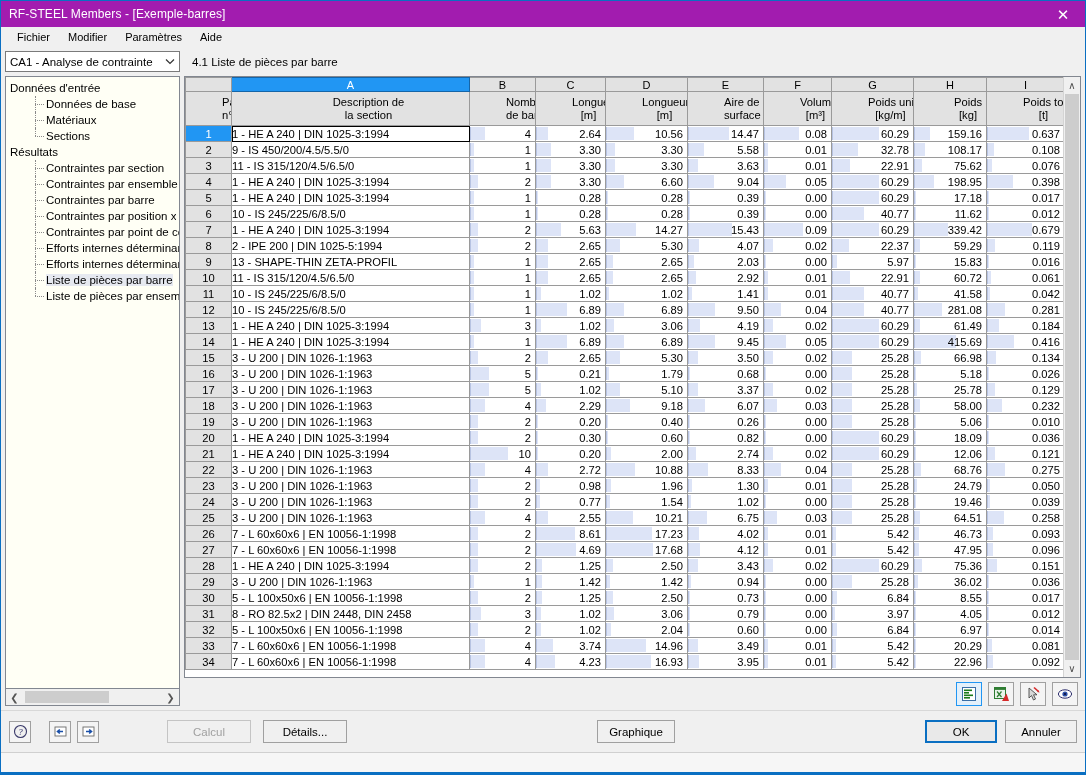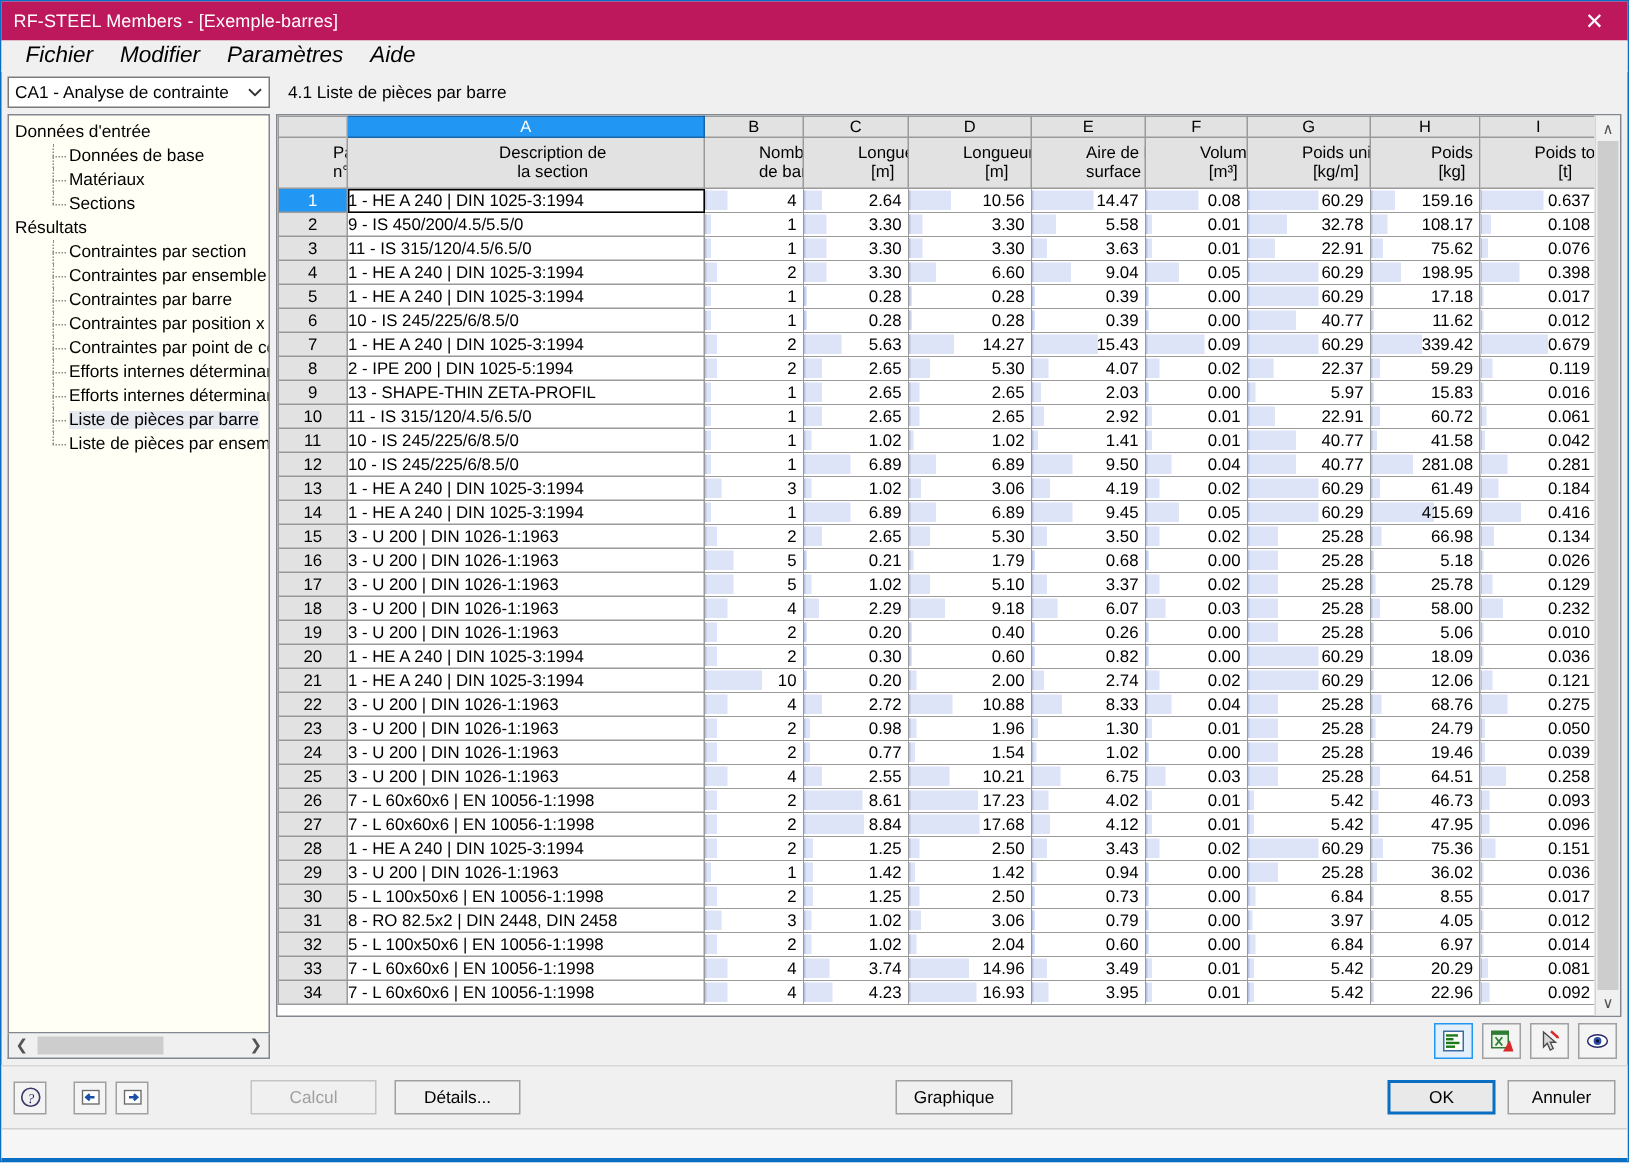--- a/index.html
+++ b/index.html
@@ -15,21 +15,21 @@
     width: 1086px; height: 775px;
     position: relative;
     border: 1px solid #0a6fc2;
     background: #f0f0f0;
     display: flex; flex-direction: column;
   }
 
   
   .titlebar {
     height: 26px;
-    background: #be185d;
+    background: #a21caf;
     color: #ffffff;
     display: flex; align-items: center;
     flex: 0 0 auto;
   }
   .titlebar .title {
     padding-left: 8px;
     font-size: 12px;
     letter-spacing: 0.1px;
     white-space: nowrap;
   }
@@ -44,24 +44,23 @@
   .menubar {
     height: 21px;
     background: #f0f0f0;
     display: flex; align-items: center;
     padding-left: 7px;
     flex: 0 0 auto;
     border-bottom: 1px solid #f0f0f0;
   }
   .menubar .mi {
     padding: 2px 9px 3px 9px;
-    font-size: 15px;
+    font-size: 11px;
     color: #000;
     white-space: nowrap;
-    font-style: italic;
   }
 
   
   .body {
     flex: 1 1 auto;
     display: flex;
     min-height: 0;
     padding: 0 0 0 0;
   }
   .leftpane {
@@ -1408,21 +1407,21 @@
                 </tr>
                 <tr>
                   <td class="rowhdr">27</td>
                   <td class="desc">7 - L 60x60x6 | EN 10056-1:1998</td>
                   <td class="num">
                     <span class="bar" style="width: 11.6%;"></span>
                     <span class="v">2</span>
                   </td>
                   <td class="num">
                     <span class="bar" style="width: 58%;"></span>
-                    <span class="v">8.84</span>
+                    <span class="v">4.69</span>
                   </td>
                   <td class="num">
                     <span class="bar" style="width: 58%;"></span>
                     <span class="v">17.68</span>
                   </td>
                   <td class="num">
                     <span class="bar" style="width: 15.5%;"></span>
                     <span class="v">4.12</span>
                   </td>
                   <td class="num">

